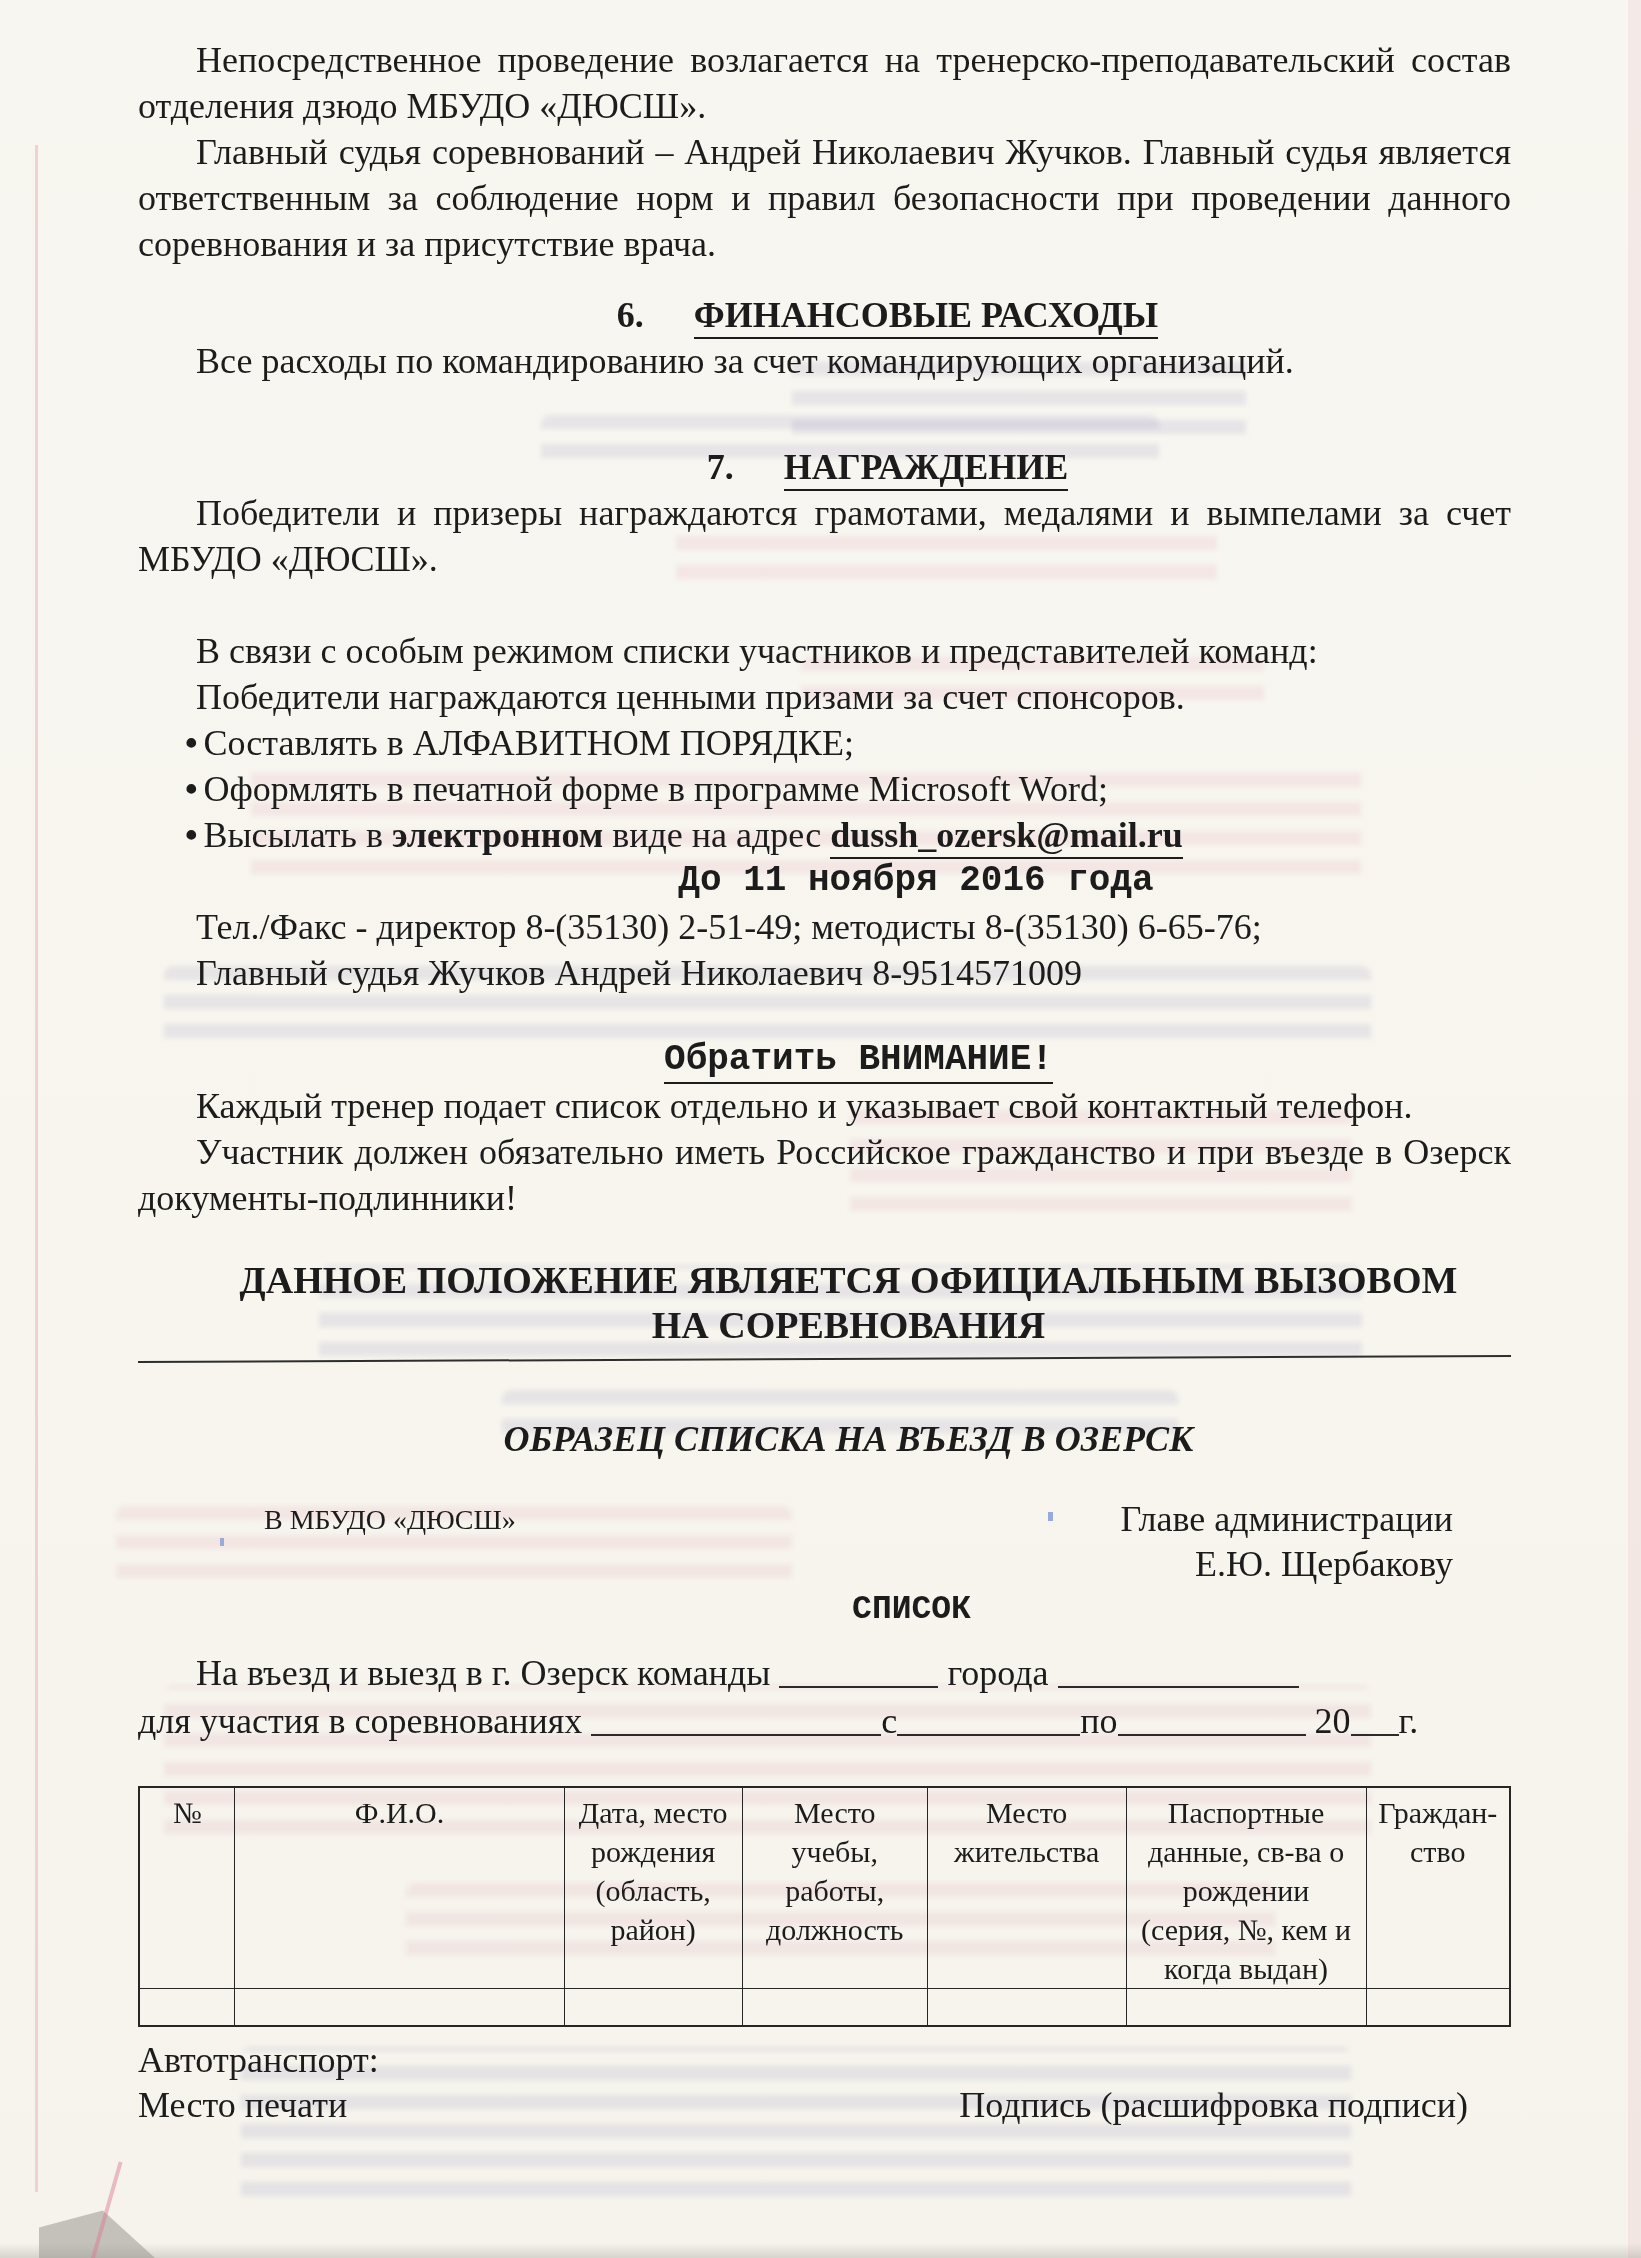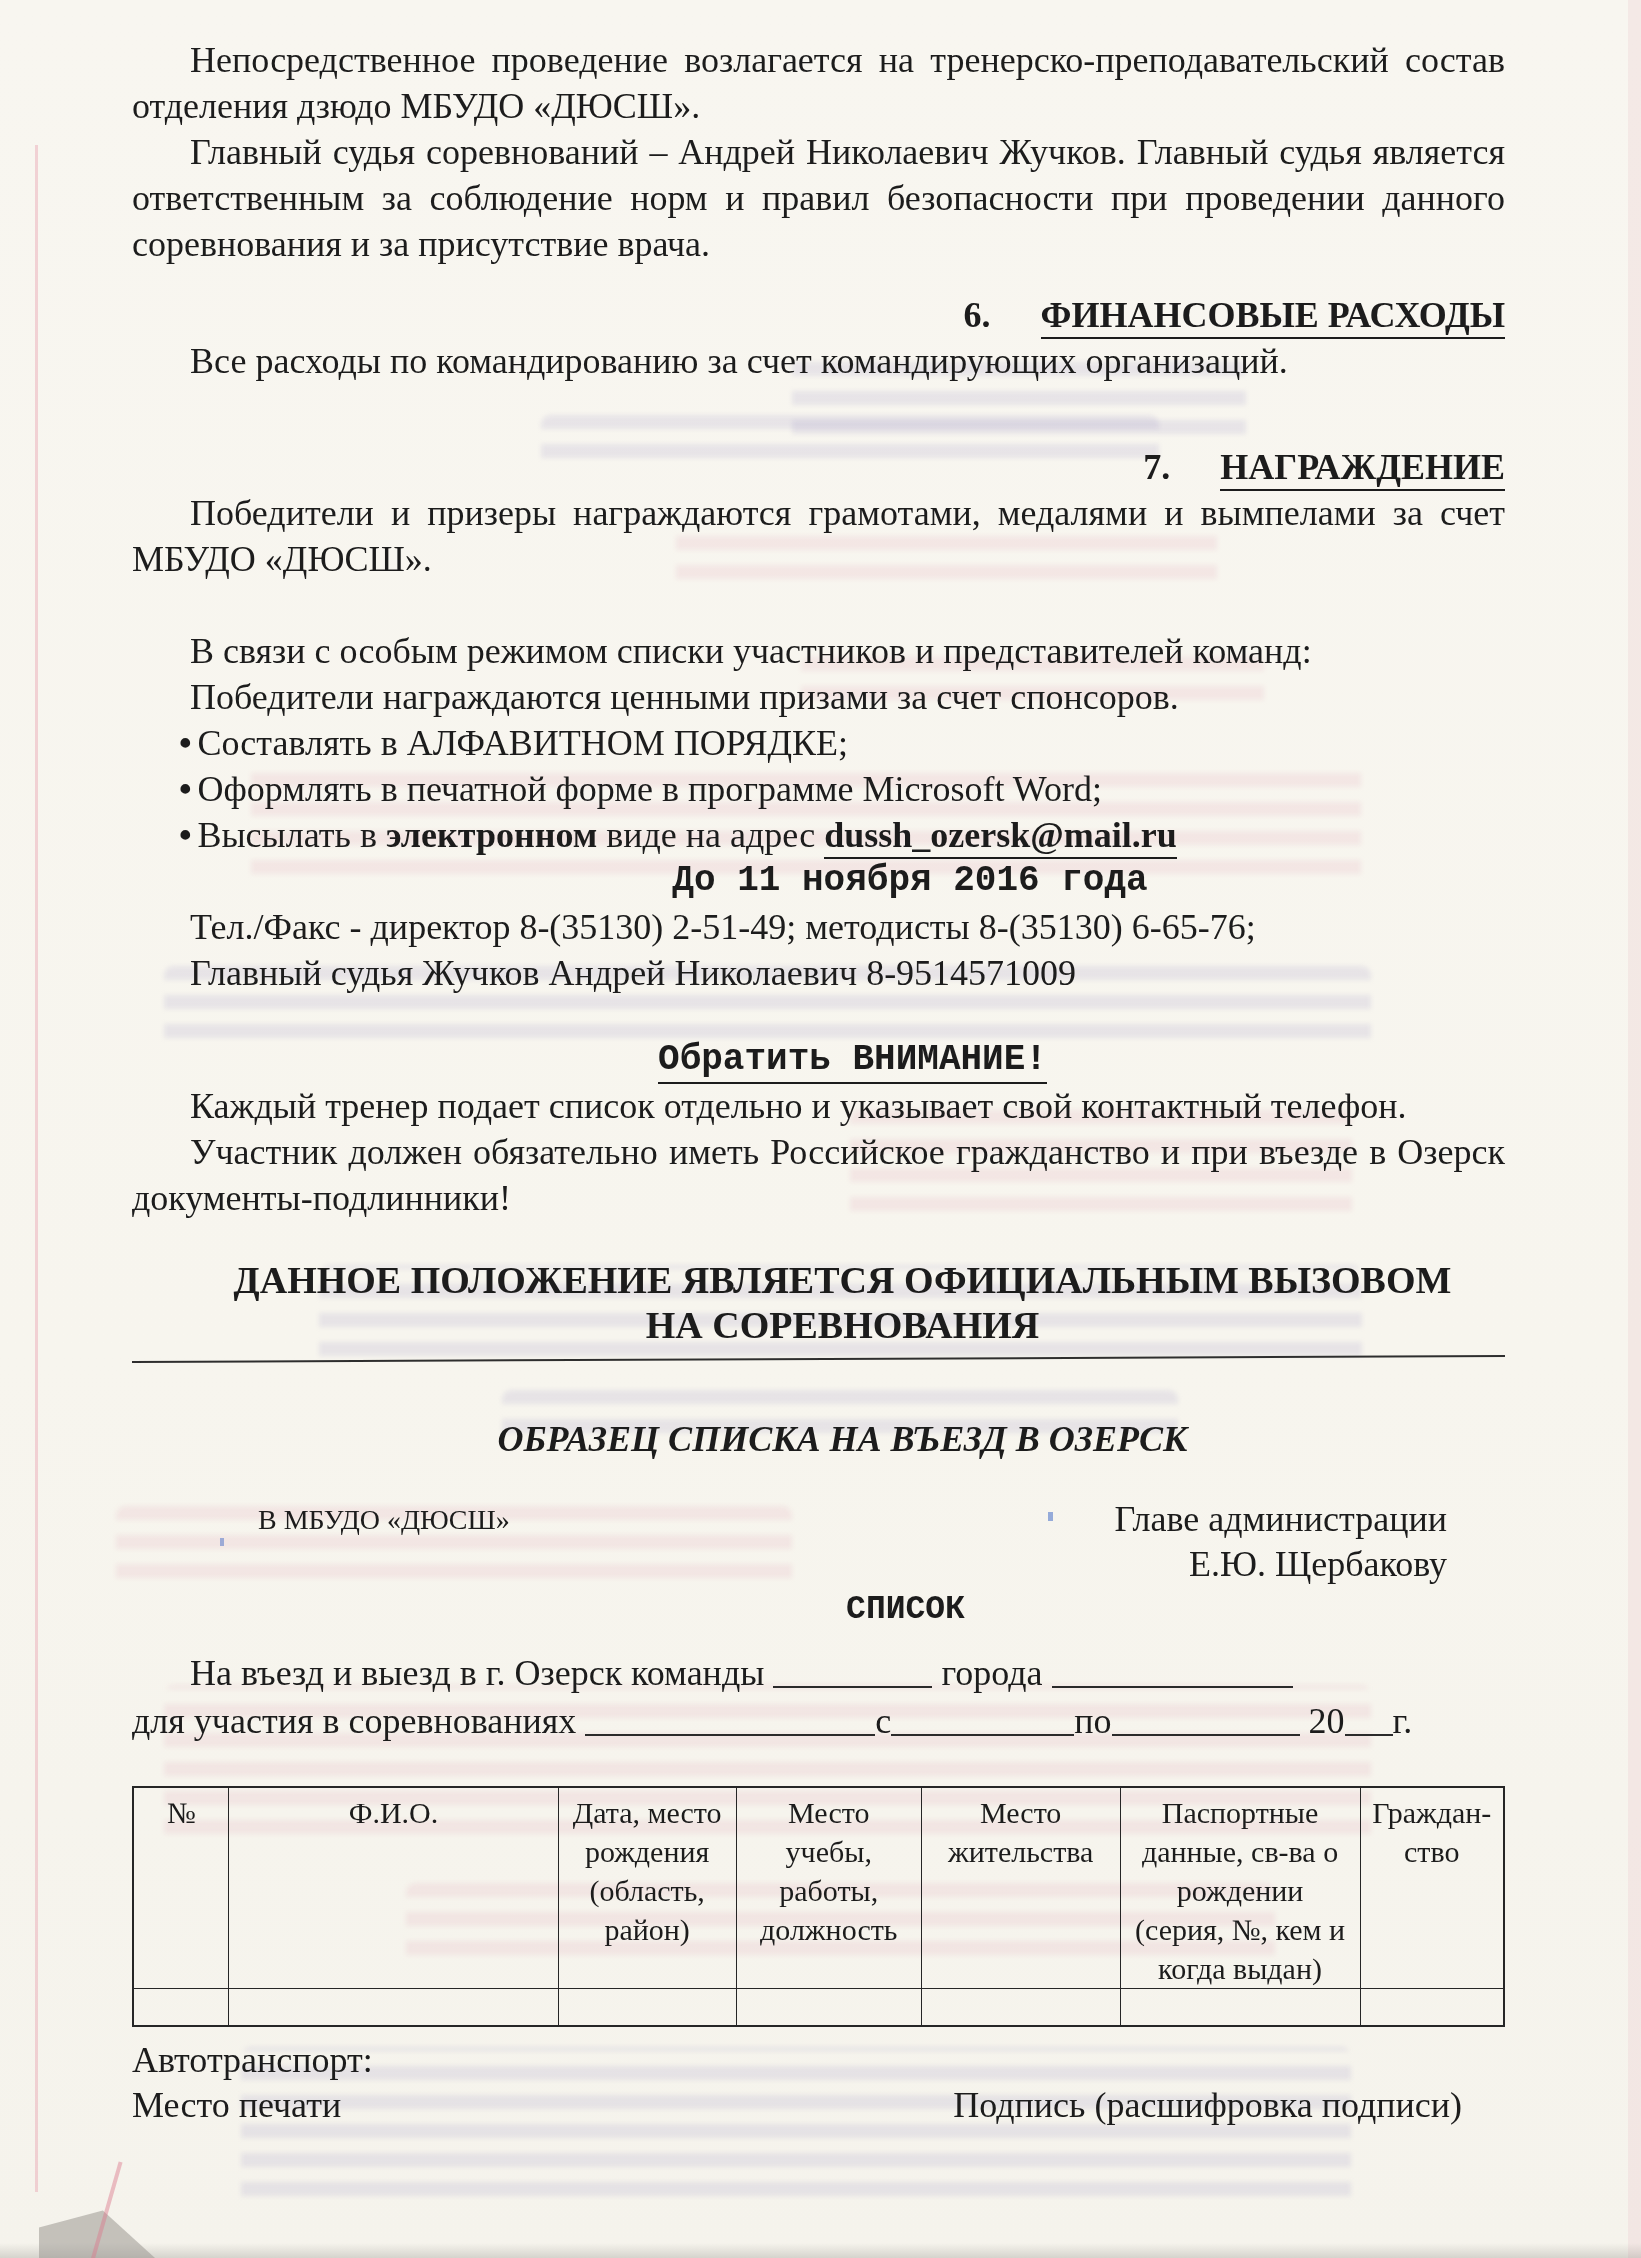--- a/index.html
+++ b/index.html
@@ -4,26 +4,26 @@
 <style>
   html,body{margin:0;padding:0;background:#e8e6e1;}
   .page{
     position:relative;
     width:1641px;height:2258px;
     background:linear-gradient(180deg,#f8f6f0 0%,#f7f5ee 60%,#f5f3ec 100%);
     font-family:"Liberation Serif","DejaVu Serif",serif;
     color:#1c1c1c;
     overflow:hidden;
   }
-  .content{position:absolute;left:132px;top:37px;width:1373px;}
+  .content{position:absolute;left:138px;top:37px;width:1373px;}
   p{margin:0;}
   .body{font-size:36px;line-height:46px;text-align:justify;}
   .ind{text-indent:58px;}
   .noj{text-align:left;}
-  .sec-heading{font-size:36px;line-height:46px;font-weight:bold;text-align:right;padding-left:126px;margin:0;}
+  .sec-heading{font-size:36px;line-height:46px;font-weight:bold;text-align:center;padding-left:126px;margin:0;}
   .tabgap{display:inline-block;width:50px;}
   .u{border-bottom:2.9px solid #1c1c1c;padding-bottom:1.9px;}
   .bullets{margin:0 0 0 47px;}
   .bullet-line{font-size:36px;line-height:46px;text-align:left;}
   .dot{font-weight:bold;margin-right:5.8px;}
   .b{font-weight:bold;}
   .center-line{font-size:36px;line-height:46px;font-weight:bold;text-align:center;padding-left:126px;font-family:Liberation Mono, monospace;}
   .big-heading{font-size:38px;line-height:45px;font-weight:bold;text-align:center;padding-left:48px;}
   .rule{height:0;border-top:2.9px solid #2e2e2e;margin-top:9.7px;transform:rotate(-0.25deg);}
   .sample-title{font-size:36px;line-height:46px;font-weight:bold;font-style:italic;text-align:center;padding-left:48px;}

